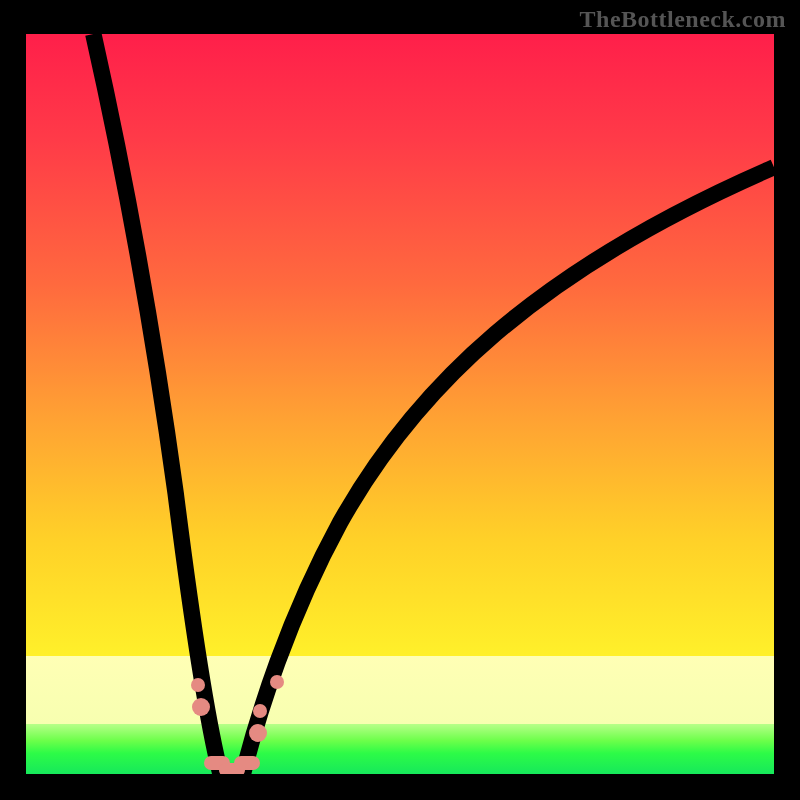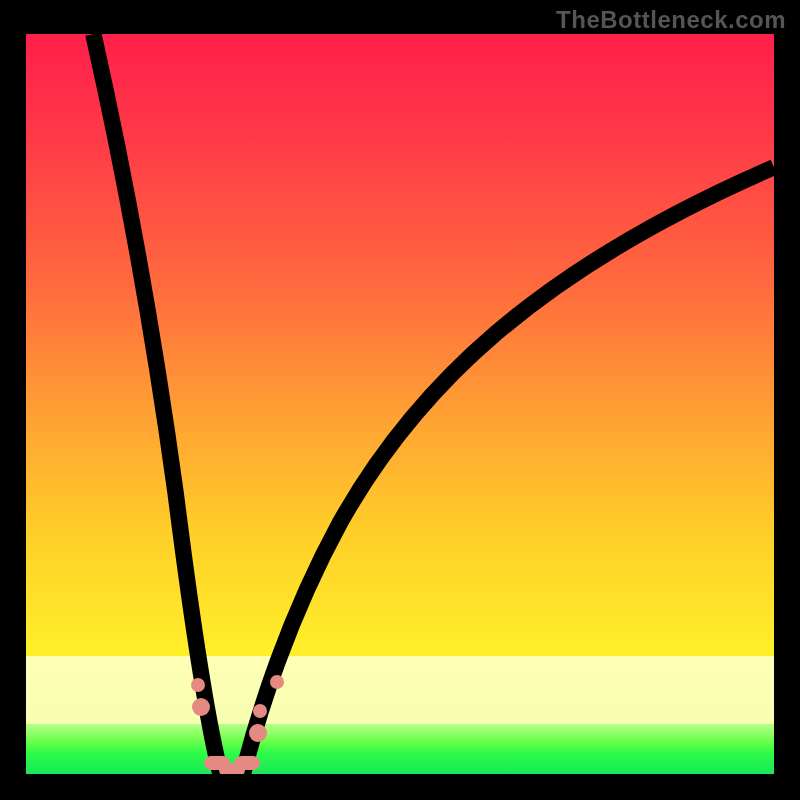--- a/index.html
+++ b/index.html
@@ -19,20 +19,21 @@
   }
   .watermark {
     position: absolute;
     top: 6px;
     right: 14px;
     color: #555;
     font-size: 24px;
     font-weight: 600;
     letter-spacing: 0.5px;
     user-select: none;
+    font-family: Liberation Serif, serif;
   }
   .plot-area {
     position: absolute;
     left: 26px;
     top: 34px;
     width: 748px;
     height: 740px;
     overflow: hidden;
   }
   .gradient {

